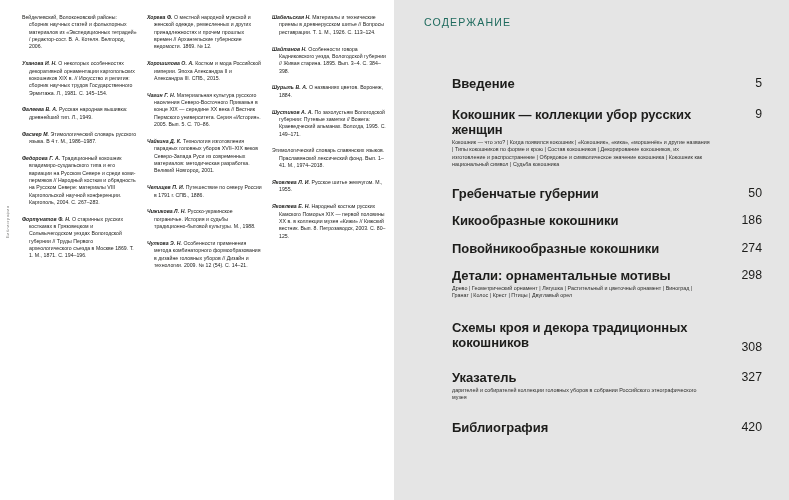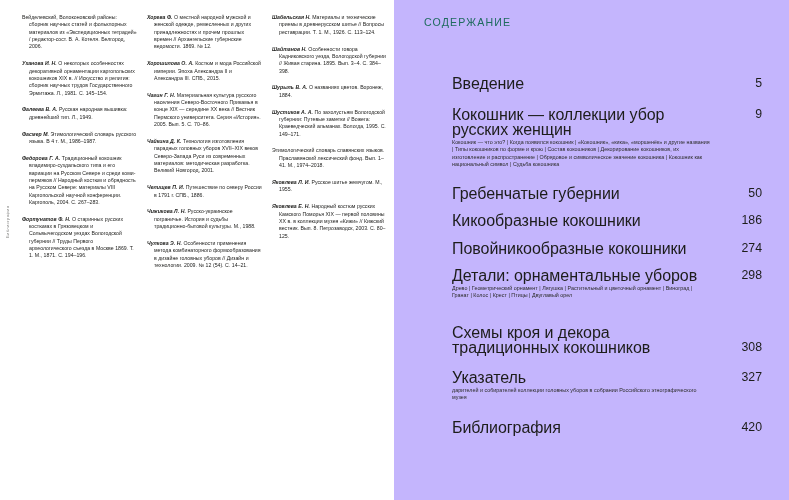--- a/index.html
+++ b/index.html
@@ -79,21 +79,21 @@
     color: #1d1d1b;
   }
 
   
   .page-right {
     position: relative;
     width: 395px;
     height: 500px;
     box-sizing: border-box;
     padding: 0;
-    background: #c4b5fd;
+    background: #e5e5e5;
   }
 
   .toc-title {
     position: absolute;
     left: 30px;
     top: 16px;
     font-size: 10.6px;
     letter-spacing: 1.15px;
     color: #1f6b5e;
     font-family: "Liberation Sans", sans-serif;
@@ -112,23 +112,23 @@
     margin-bottom: 12.5px;
   }
 
   .toc-row {
     display: flex;
     align-items: flex-start;
     justify-content: space-between;
   }
 
   .toc-label {
-    font-size: 16px;
+    font-size: 13px;
     line-height: 15px;
-    font-weight: 400;
+    font-weight: 700;
     color: #1d1d1b;
     letter-spacing: -0.05px;
     flex: 1 1 auto;
     padding-right: 8px;
     font-family: "Liberation Sans", sans-serif;
   }
 
   .toc-page {
     font-size: 12.3px;
     line-height: 15px;
@@ -146,21 +146,21 @@
     color: #2a2a28;
     max-width: 258px;
     letter-spacing: 0.02px;
     font-family: "Liberation Sans", sans-serif;
   }
 
   
   .toc-item.intro      { margin-bottom: 16px; }
   .toc-item.chapter    { margin-bottom: 17px; }
   .toc-item.two-line .toc-page { align-self: flex-end; margin-top: 20px; }
-  .toc-item.two-line .toc-row  { align-items: flex-end; }
+  .toc-item.two-line .toc-row  { align-items: flex-start; }
   .toc-item.details    { margin-bottom: 20px; }
   .toc-item.schemes    { margin-bottom: 15px; }
   .toc-item.index      { margin-bottom: 18px; }
 </style>
 </head>
 <body>
 
 <div class="spread">
 
   <div class="page-left">
@@ -239,21 +239,21 @@
 
       <div class="toc-item">
         <div class="toc-row">
           <div class="toc-label">Повойникообразные кокошники</div>
           <div class="toc-page">274</div>
         </div>
       </div>
 
       <div class="toc-item details">
         <div class="toc-row">
-          <div class="toc-label">Детали: орнаментальные уборов</div>
+          <div class="toc-label">Детали: орнаментальные мотивы</div>
           <div class="toc-page">298</div>
         </div>
         <div class="toc-sub">Древо | Геометрический орнамент | Лягушка | Растительный и цветочный орнамент | Виноград | Гранат | Колос | Крест | Птицы | Двуглавый орел</div>
       </div>
 
       <div class="toc-item schemes two-line">
         <div class="toc-row">
           <div class="toc-label">Схемы кроя и декора традиционных кокошников</div>
           <div class="toc-page">308</div>
         </div>

